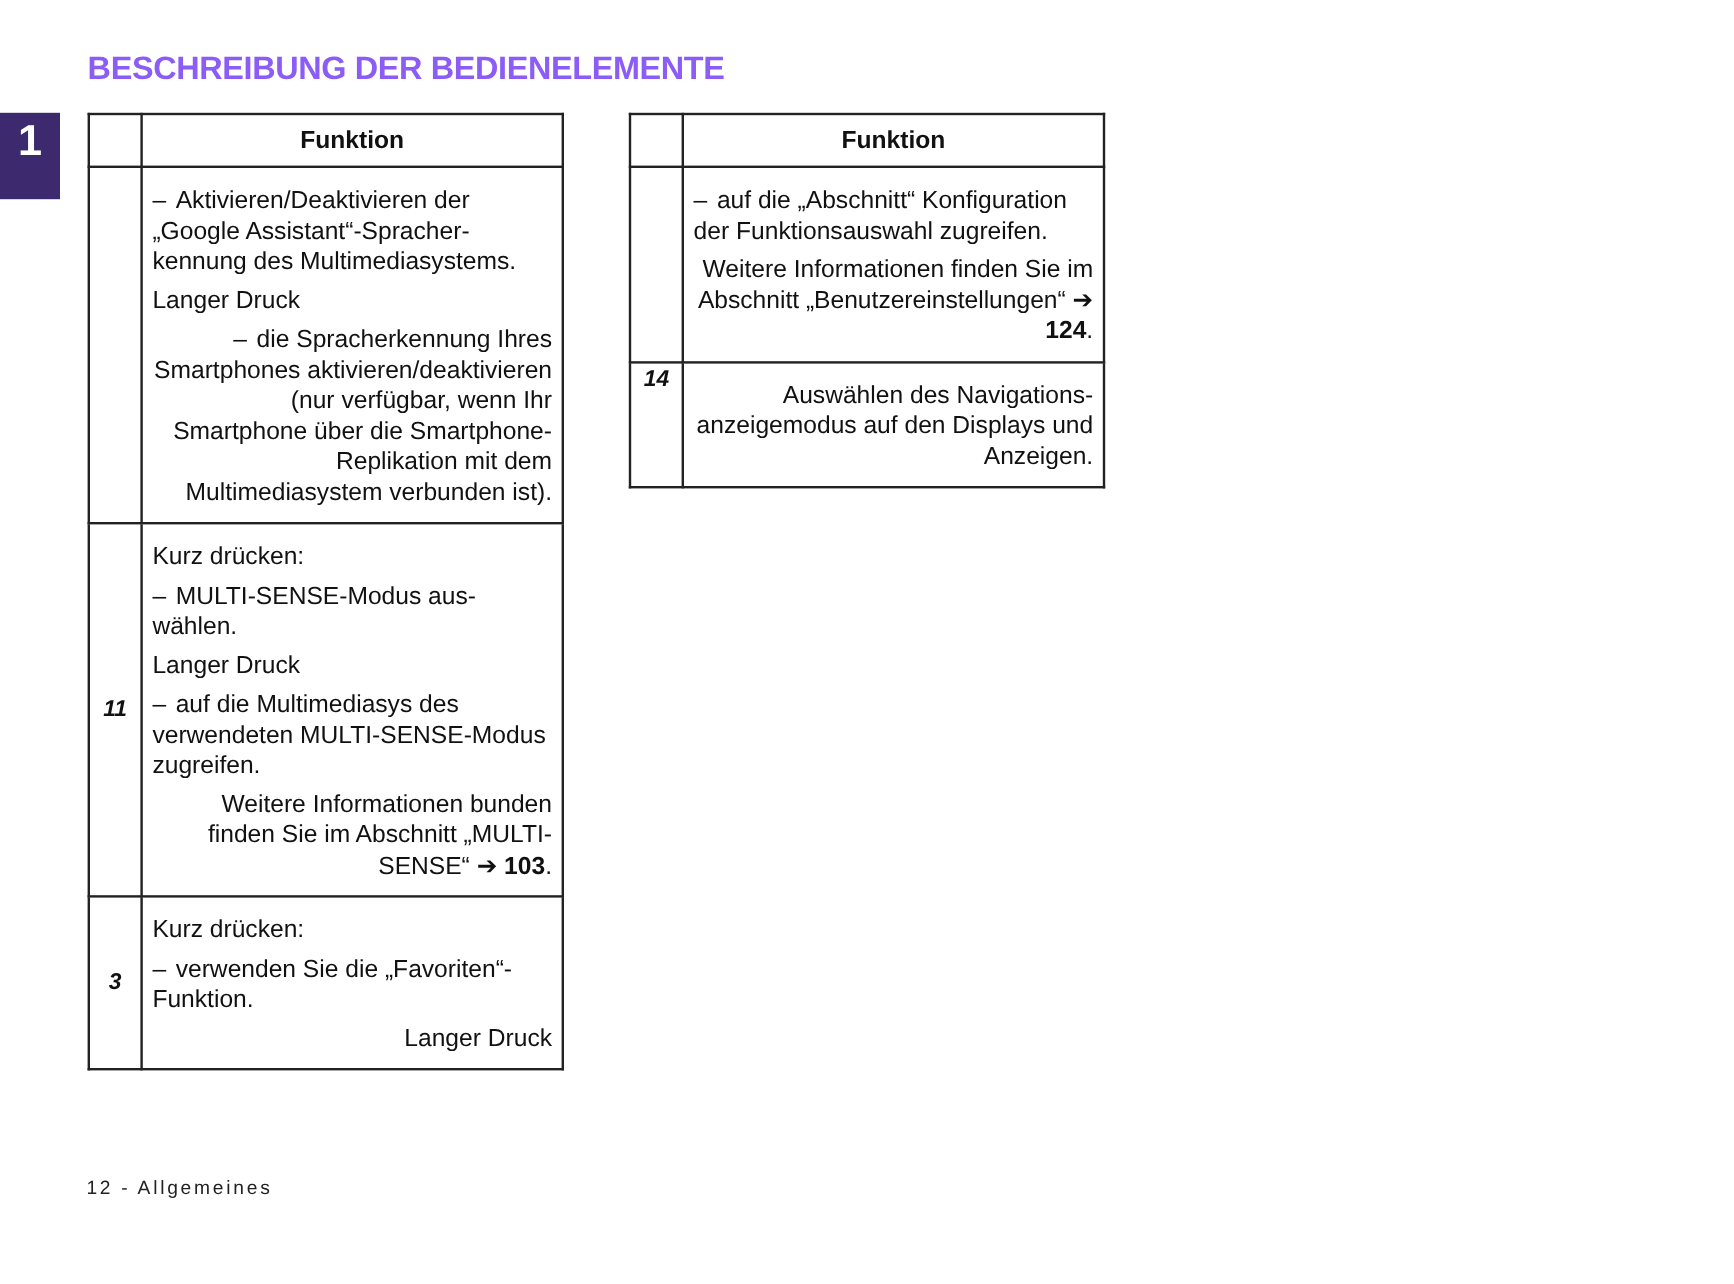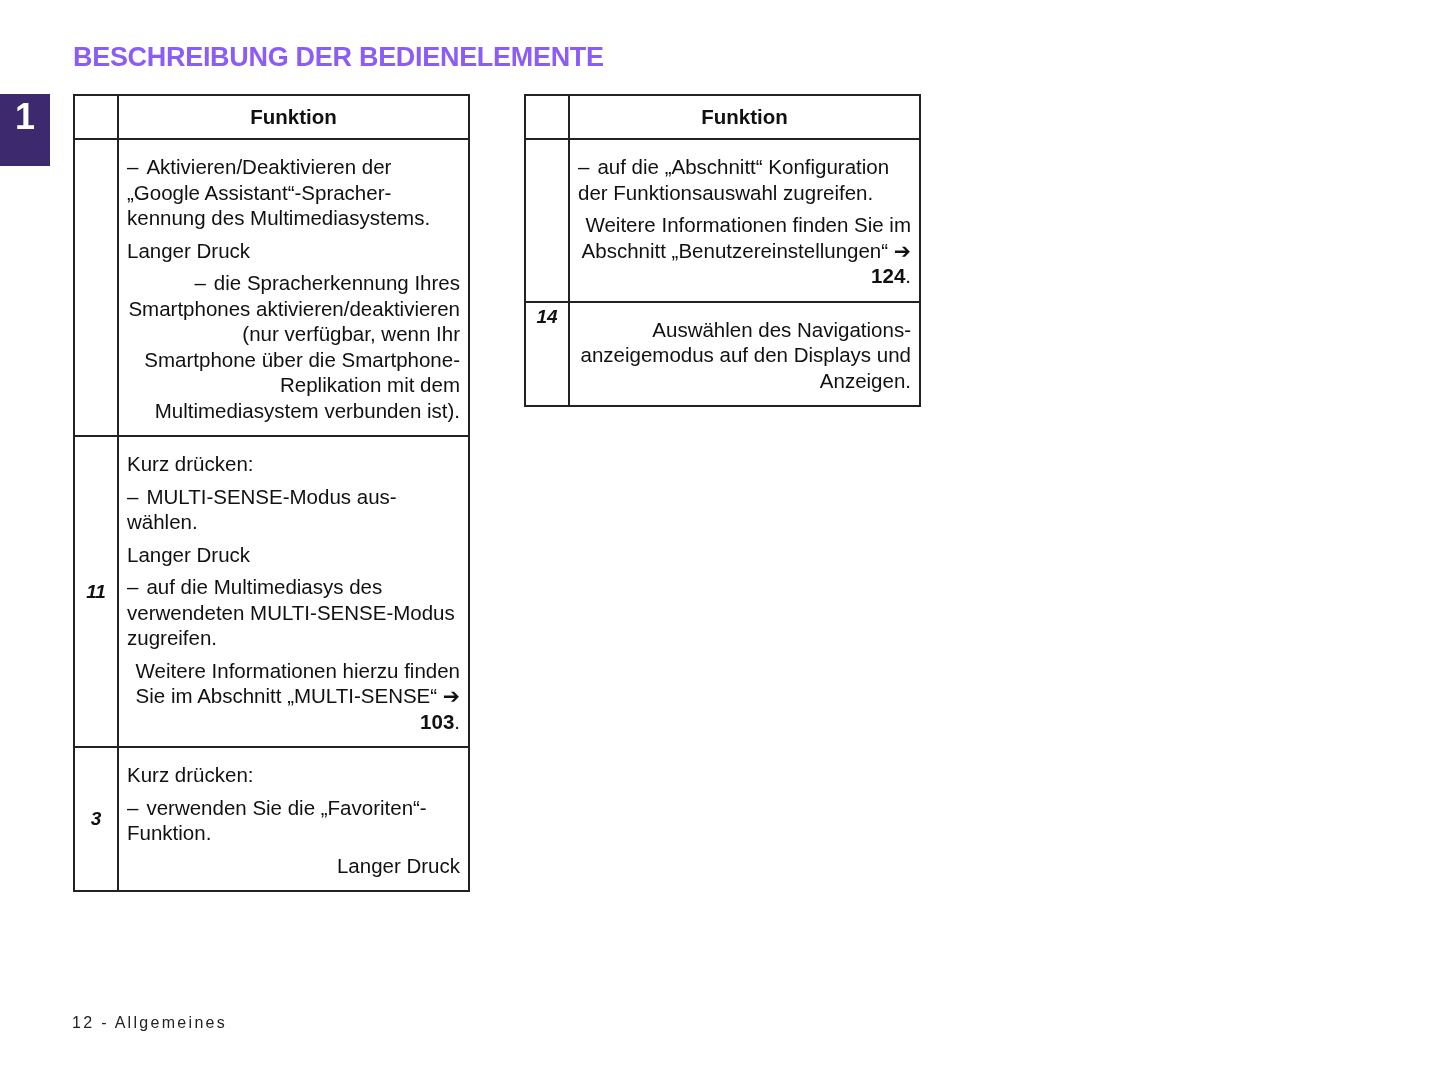--- a/index.html
+++ b/index.html
@@ -36,21 +36,21 @@
   }
   td.num.top { vertical-align: top !important; }
   td.desc { padding: 14px 8px 12px 8px; }
   td.desc p { margin: 0 0 7px 0; }
   td.desc p:last-child { margin-bottom: 0; text-align: right; }
   .dash { margin-right: 8px; }
   .ref { font-weight: bold; }
   #table-left { left: 73px; top: 94px; width: 397px; }
   #table-right { left: 524px; top: 94px; width: 397px; }
   .footer {
-    position: absolute; left: 72px; top: 1014px;
+    position: absolute; left: 72px; top: 982px;
     font-size: 16px; letter-spacing: 2.3px; color: #222;
   }
 </style>
 </head>
 <body>
 
 <div class="page-title">BESCHREIBUNG DER BEDIENELEMENTE</div>
 <div class="chapter-tab">
   <span>1</span>
 </div>
@@ -71,21 +71,21 @@
           <p><span class="dash">–</span><span>die Spracherkennung Ihres Smartphones aktivieren/de­aktivieren (nur verfügbar, wenn Ihr Smartphone über die Smartphone-Replikation mit dem Multimediasystem ver­bunden ist).</span></p>
         </td>
       </tr>
       <tr>
         <td class="num">11</td>
         <td class="desc">
           <p><span>Kurz drücken:</span></p>
           <p><span class="dash">–</span><span>MULTI-SENSE-Modus aus­wählen.</span></p>
           <p><span>Langer Druck</span></p>
           <p><span class="dash">–</span><span>auf die Multimediasys des verwendeten MULTI-SENSE-Modus zugreifen.</span></p>
-          <p><span>Weitere Informationen hierzu finden Sie im Abschnitt „MUL­TI-SENSE“</span> <span class="ref">➔ 103</span><span>.</span></p>
+          <p><span>Weitere Informationen bunden finden Sie im Abschnitt „MUL­TI-SENSE“</span> <span class="ref">➔ 103</span><span>.</span></p>
         </td>
       </tr>
       <tr>
         <td class="num">3</td>
         <td class="desc">
           <p><span>Kurz drücken:</span></p>
           <p><span class="dash">–</span><span>verwenden Sie die „Favori­ten“-Funktion.</span></p>
           <p><span>Langer Druck</span></p>
         </td>
       </tr>

